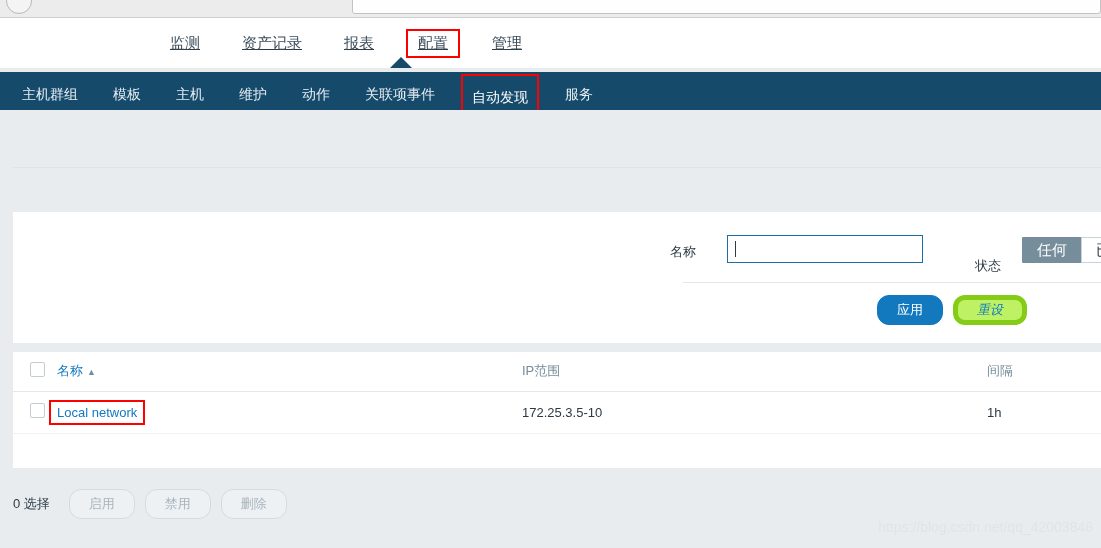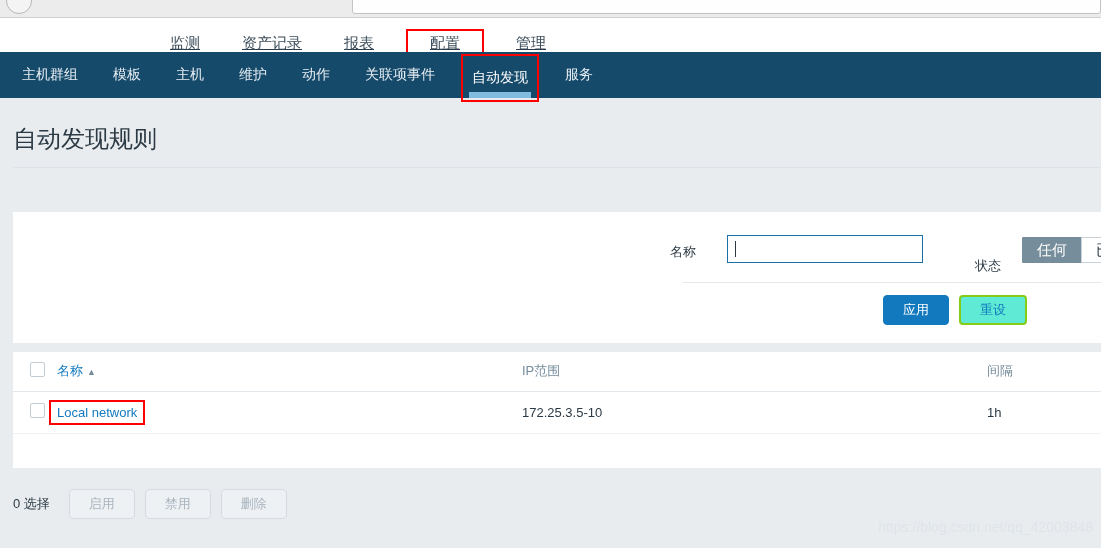--- a/index.html
+++ b/index.html
@@ -84,38 +84,38 @@
     font-size: 15px;
     color: #3c4d5a;
     padding: 4px 10px;
     margin-right: 18px;
     cursor: pointer;
     white-space: nowrap;
     position: relative;
   }
   .main-nav-item.annotated {
     border: 2px solid #ff0000;
-    padding: 3px 22px;
+    padding: 3px 10px;
   }
   
   .nav-pointer {
     position: absolute;
     left: 390px;
     top: 57px;
     width: 0; height: 0;
     border-left: 11px solid transparent;
     border-right: 11px solid transparent;
     border-bottom: 11px solid #164a6b;
     z-index: 5;
   }
 
   
   .sub-nav {
     position: absolute;
-    top: 52px; left: 0;
+    top: 72px; left: 0;
     width: 1101px;
     height: 46px;
     background: #164a6b;
     display: flex;
     align-items: center;
     padding-left: 13px;
   }
   .sub-nav-item {
     font-size: 14px;
     color: #e6eef3;
@@ -243,36 +243,37 @@
     top: 83px;
     right: 74px;
     display: flex;
     gap: 10px;
   }
   .btn {
     font-family: "Liberation Sans", sans-serif;
     font-size: 13px;
     height: 30px;
     padding: 0 19px;
-    border-radius: 4px;
+    border-radius: 12px;
     cursor: pointer;
     display: flex;
     align-items: center;
     justify-content: center;
     white-space: nowrap;
   }
   .btn-primary {
     background: #1279bf;
     color: #ffffff;
     border: 1px solid #1279bf;
   }
   .btn-outline {
-    background: #5eead4;
+    background: #bef264;
     color: #1279bf;
-    border: 2px solid #84cc16;
+    border: 5px solid #84cc16;
+    font-style: italic;
   }
   .btn-disabled {
     background: #eef1f4;
     color: #a9b4bd;
     border: 1px solid #d5dbe0;
     cursor: default;
   }
 
   
   .table-card {
@@ -386,21 +387,20 @@
   <div class="sub-nav-item">模板</div>
   <div class="sub-nav-item">主机</div>
   <div class="sub-nav-item">维护</div>
   <div class="sub-nav-item">动作</div>
   <div class="sub-nav-item">关联项事件</div>
   <div class="sub-nav-item active annotated">自动发现</div>
   <div class="sub-nav-item">服务</div>
 </div>
 
 <div class="page-title-wrap">
-  <h1 class="page-title">自动发现规则</h1>
   <div class="title-rule"></div>
 </div>
 
 <div class="filter-card">
   <div class="filter-divider"></div>
   <div class="filter-actions">
     <div class="btn btn-primary">应用</div>
     <div class="btn btn-outline">重设</div>
   </div>
 </div>

